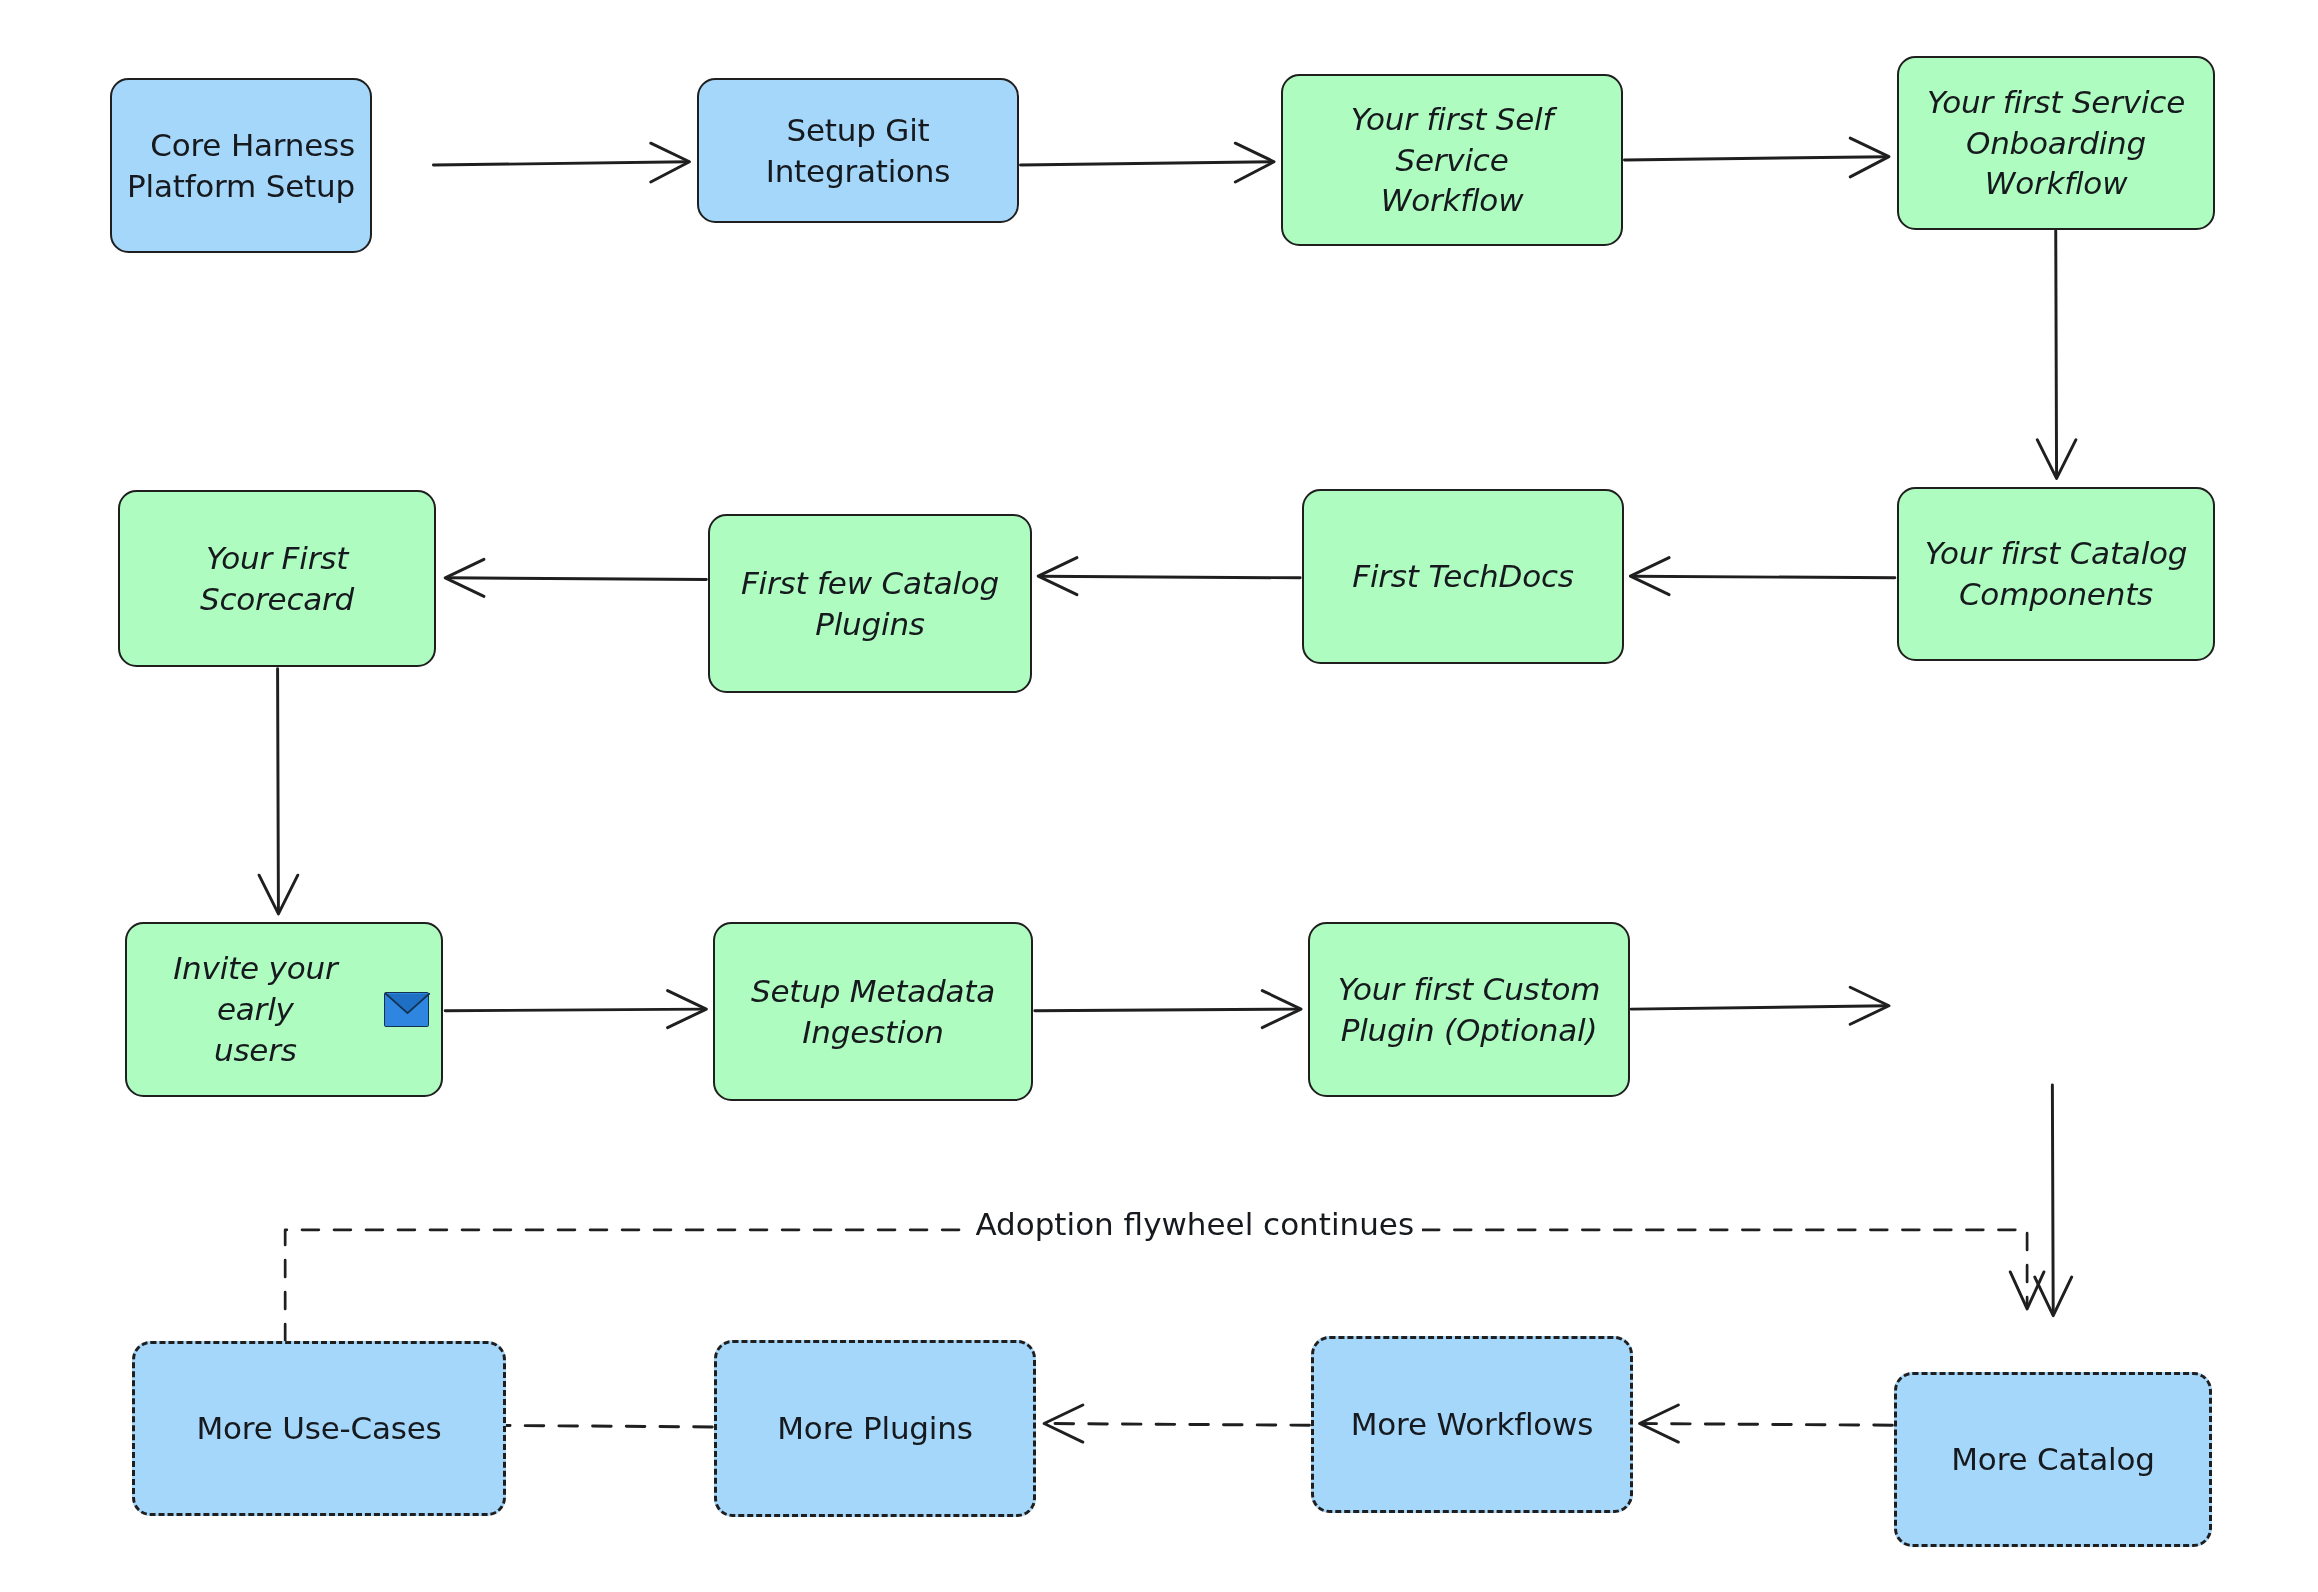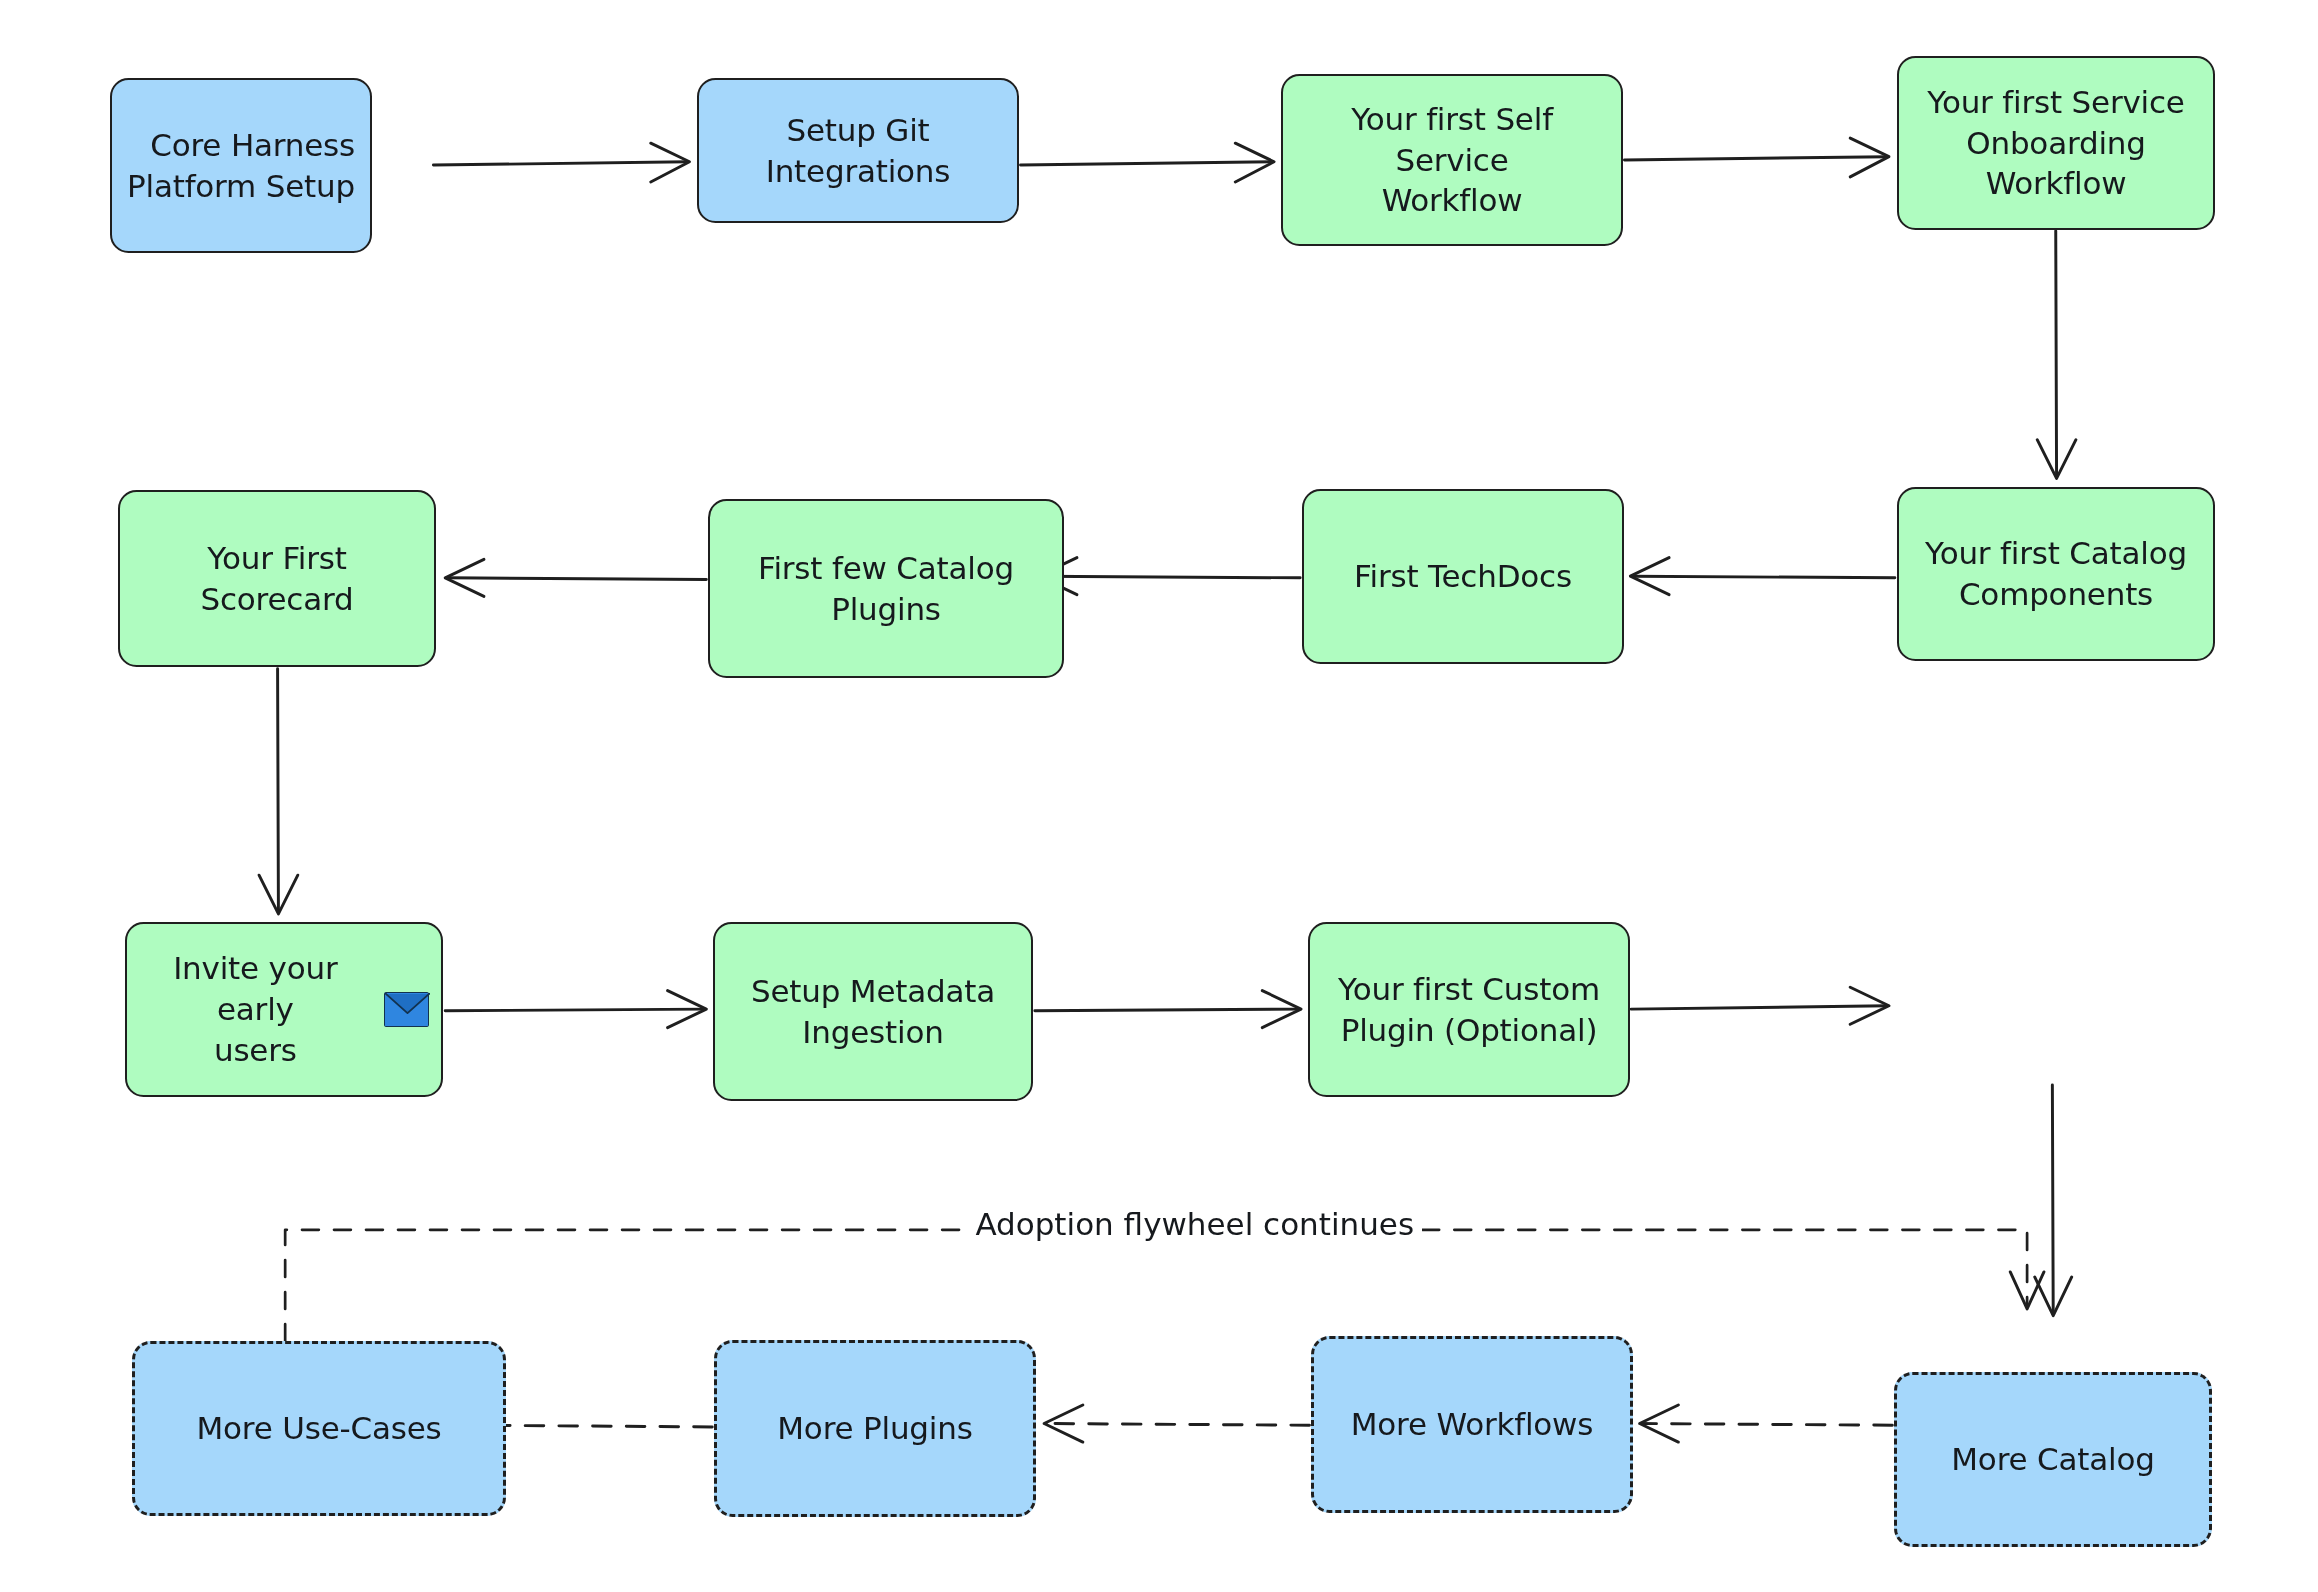--- a/index.html
+++ b/index.html
@@ -41,21 +41,21 @@
     line-height: 1.32;
     font-family: "DejaVu Sans", sans-serif;
     padding: 5px 11.8px;
     letter-spacing: -0.2px;
   }
   .node .label {
     display: block;
     white-space: pre-line;
   }
   .node.blue  { background: #a5d7fb; }
-  .node.green { background: #affcc0; }
+  .node.green { background: #affcc0; font-style: italic; }
   .node.dashed { border-style: dashed; border-width: 3.4px; }
   .node.dashed.blue { background: #a5d7fb; }
 
   .edge-label {
     position: absolute;
     font-family: "DejaVu Sans", sans-serif;
     font-size: 31px;
     color: #16191d;
     background: #ffffff;
     padding: 0 8.4px;
@@ -220,21 +220,21 @@
 
   <div class="node green" style="left:1897px; top:487px; width:318px; height:174px;">
     <span class="label">Your first Catalog
 Components</span>
   </div>
 
   <div class="node green" style="left:1302px; top:489px; width:322px; height:175px;">
     <span class="label">First TechDocs</span>
   </div>
 
-  <div class="node green" style="left:708px; top:499px; width:356px; height:179px;">
+  <div class="node green" style="left:708px; top:514px; width:324px; height:179px;">
     <span class="label">First few Catalog
 Plugins</span>
   </div>
 
   <div class="node green" style="left:118px; top:490px; width:318px; height:177px;">
     <span class="label">Your First Scorecard</span>
   </div>
 
   <div class="node green" style="left:125px; top:922px; width:318px; height:175px;align-items:center;">
     <span class="label">Invite your early

